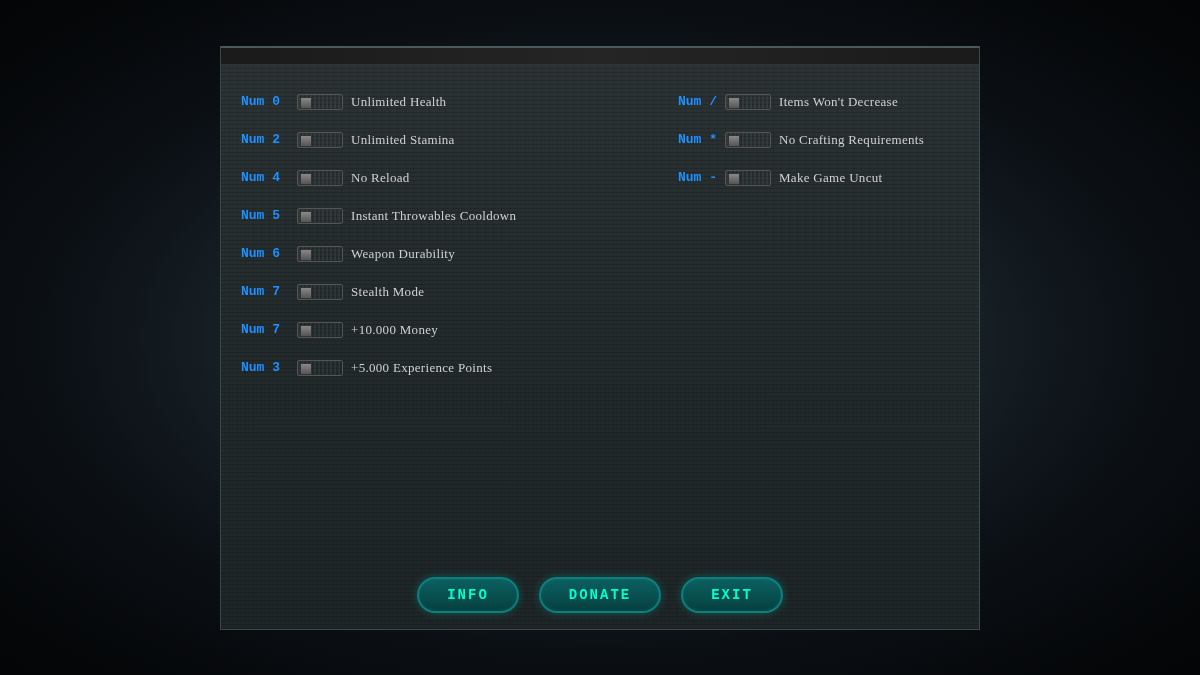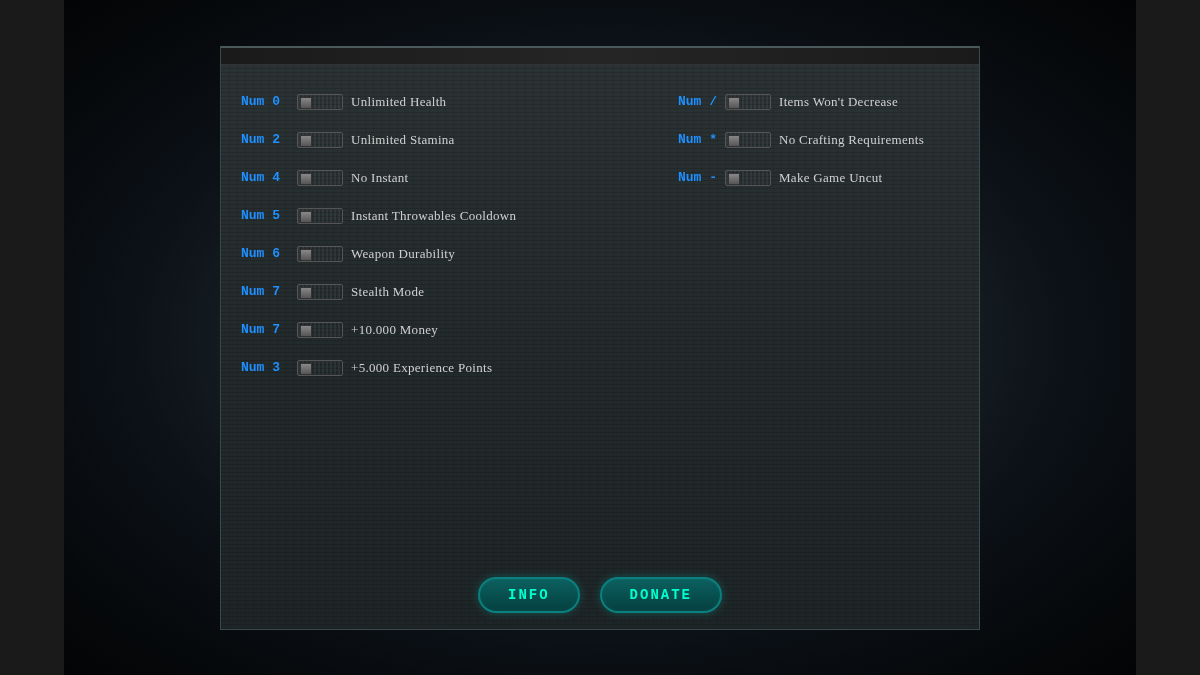--- a/index.html
+++ b/index.html
@@ -9,21 +9,21 @@
       height: 675px;
       background: #1a1a1a;
       font-family: 'Courier New', Courier, monospace;
       overflow: hidden;
       display: flex;
       align-items: center;
       justify-content: center;
     }
 
     .bg-outer {
-      width: 1072px;
+      width: 1200px;
       height: 675px;
       background: radial-gradient(ellipse at center, #2a3a3a 0%, #111820 60%, #0a0e12 100%);
       display: flex;
       align-items: center;
       justify-content: center;
       position: relative;
     }
 
     
     .bg-outer::before {
@@ -196,21 +196,21 @@
             <span class="cheat-name">Unlimited Health</span>
           </div>
           <div class="cheat-row">
             <span class="key-label">Num 2</span>
             <div class="toggle-slider"></div>
             <span class="cheat-name">Unlimited Stamina</span>
           </div>
           <div class="cheat-row">
             <span class="key-label">Num 4</span>
             <div class="toggle-slider"></div>
-            <span class="cheat-name">No Instant</span>
+            <span class="cheat-name">No Reload</span>
           </div>
           <div class="cheat-row">
             <span class="key-label">Num 5</span>
             <div class="toggle-slider"></div>
             <span class="cheat-name">Instant Throwables Cooldown</span>
           </div>
           <div class="cheat-row">
             <span class="key-label">Num 6</span>
             <div class="toggle-slider"></div>
             <span class="cheat-name">Weapon Durability</span>
@@ -252,16 +252,17 @@
         </div>
 
     </div>
 
     <div class="spacer-area"></div>
 
     <div class="footer">
 
     <button class="footer-btn">INFO</button>
         <button class="footer-btn">DONATE</button>
+        <button class="footer-btn">EXIT</button>
       </div>
 
   </div>
 </div>
 
 </body></html>

